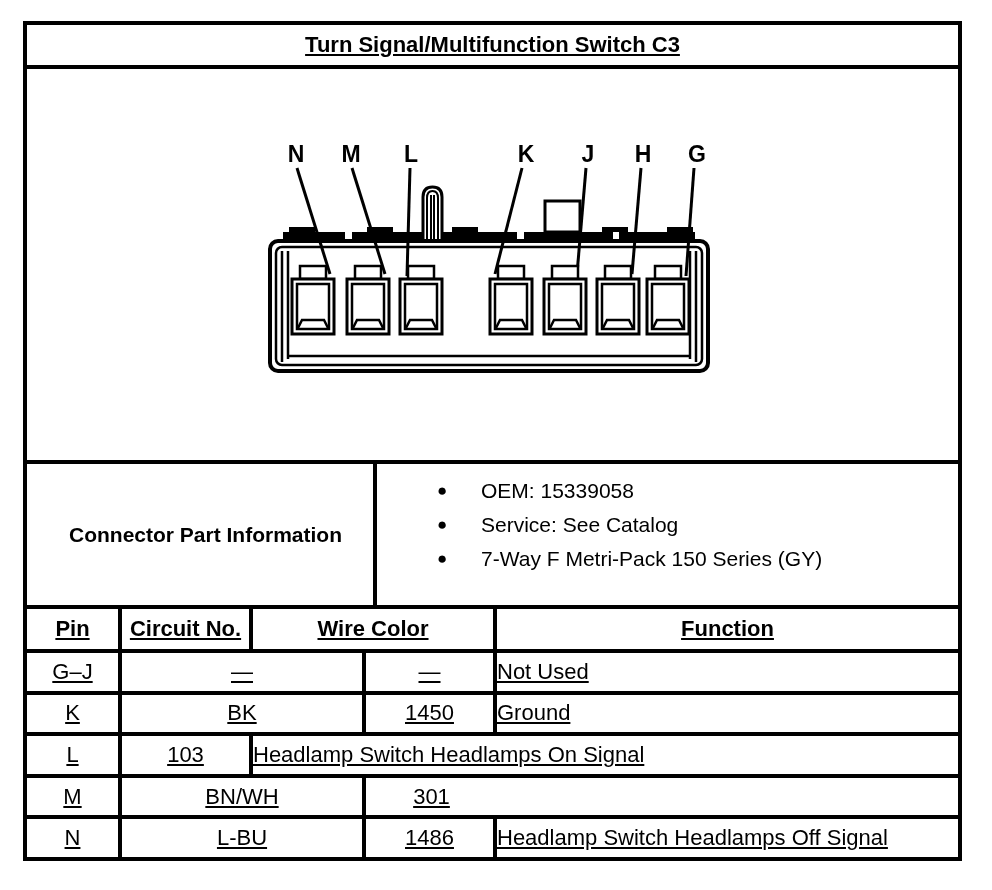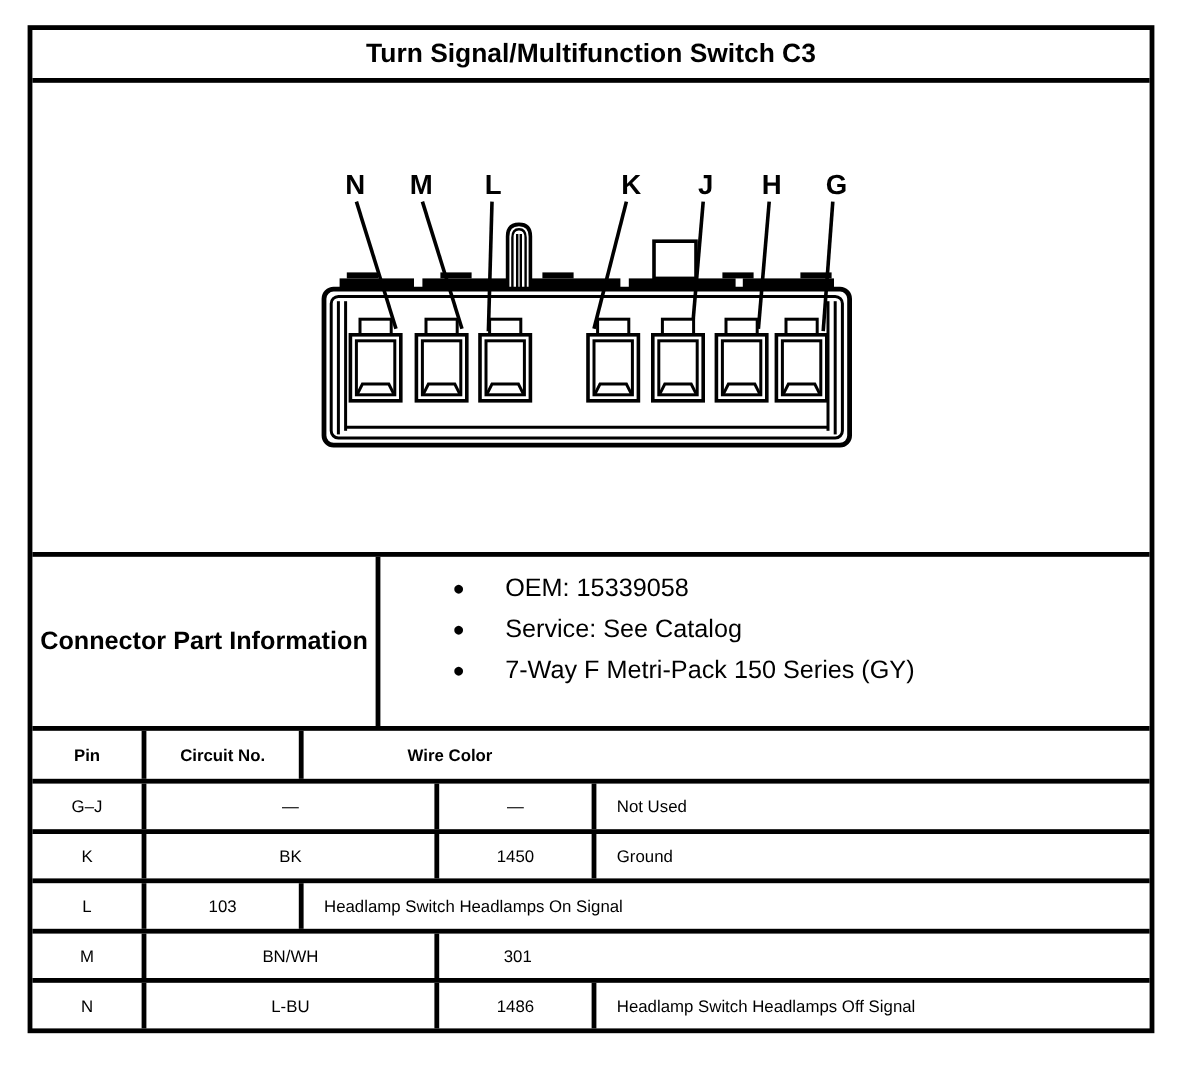--- a/index.html
+++ b/index.html
@@ -1,37 +1,37 @@
 <!DOCTYPE html>
 <html><head>
 <meta charset="utf-8">
 <style>
   html,body{margin:0;padding:0;background:#fff;}
   body{width:992px;height:890px;position:relative;font-family:"Liberation Sans",sans-serif;color:#000;}
   .figure{position:absolute;left:23px;top:21px;width:939px;height:840px;border:4px solid #000;box-sizing:border-box;background:#fff;display:flex;flex-direction:column;}
-  .title-row{height:44px;border-bottom:4px solid #000;box-sizing:border-box;display:flex;align-items:center;justify-content:center;font-weight:bold;font-size:22px;}
+  .title-row{height:44px;border-bottom:4px solid #000;box-sizing:border-box;display:flex;align-items:center;justify-content:center;font-weight:bold;font-size:22px;text-decoration:underline;}
   .diagram-row{height:395px;border-bottom:4px solid #000;box-sizing:border-box;position:relative;}
   .diagram-row svg{position:absolute;left:0;top:0;}
   .partinfo-row{height:145px;border-bottom:4px solid #000;box-sizing:border-box;display:flex;}
-  .pi-left{width:290px;border-right:4px solid #000;box-sizing:border-box;display:flex;align-items:center;justify-content:center;text-align:center;font-weight:bold;font-size:21px;}
+  .pi-left{width:339px;border-right:4px solid #000;box-sizing:border-box;display:flex;align-items:center;justify-content:center;text-align:center;font-weight:bold;font-size:21px;margin-left:11px;}
   .pi-right{flex:1;padding:10px 0 0 60px;box-sizing:border-box;}
   .bullet-line{display:flex;font-size:21px;line-height:34px;}
   .bullet-dot{width:44px;font-size:17px;}
   .thead{height:44px;border-bottom:4px solid #000;box-sizing:border-box;display:flex;}
   .tbody{flex:1;display:flex;flex-direction:column;}
   .trow{flex:1;display:flex;border-bottom:4px solid #000;box-sizing:border-box;}
   .trow:last-child{border-bottom:none;}
-  .cell{border-right:4px solid #000;box-sizing:border-box;display:flex;align-items:center;justify-content:center;font-size:14px;}
+  .cell{border-right:4px solid #000;box-sizing:border-box;display:flex;align-items:center;justify-content:center;font-size:22px;text-decoration:underline;}
   .cell:last-child{border-right:none;}
   .cell.th{font-weight:bold;}
   .c1{width:95px;}
   .c2{width:244px;}
   .c3{width:131px;}
   .c4{flex:1;}
-  .cell.fn{justify-content:flex-start;padding-left:17px;}
+  .cell.fn{justify-content:flex-start;padding-left:0;}
   .pinletter{font-family:"Liberation Sans",sans-serif;font-size:23px;font-weight:bold;fill:#000;}
 </style>
 </head>
 <body>
 
 <div class="figure">
 
   <div class="title-row">Turn Signal/Multifunction Switch C3</div>
 
   <div class="diagram-row">
@@ -150,20 +150,21 @@
           <span class="bullet-dot">●</span>
           <span>7-Way F Metri-Pack 150 Series (GY)</span>
         </div>
       </div>
   </div>
 
   <div class="thead">
       <div class="cell th c1">Pin</div>
       <div class="cell th c3">Circuit No.</div>
       <div class="cell th c2">Wire Color</div>
+      <div class="cell th c4">Function</div>
     </div>
   <div class="tbody">
       <div class="trow">
         <div class="cell c1">G–J</div>
         <div class="cell c2">—</div>
         <div class="cell c3">—</div>
         <div class="cell c4 fn">Not Used</div>
       </div>
       <div class="trow">
         <div class="cell c1">K</div>

